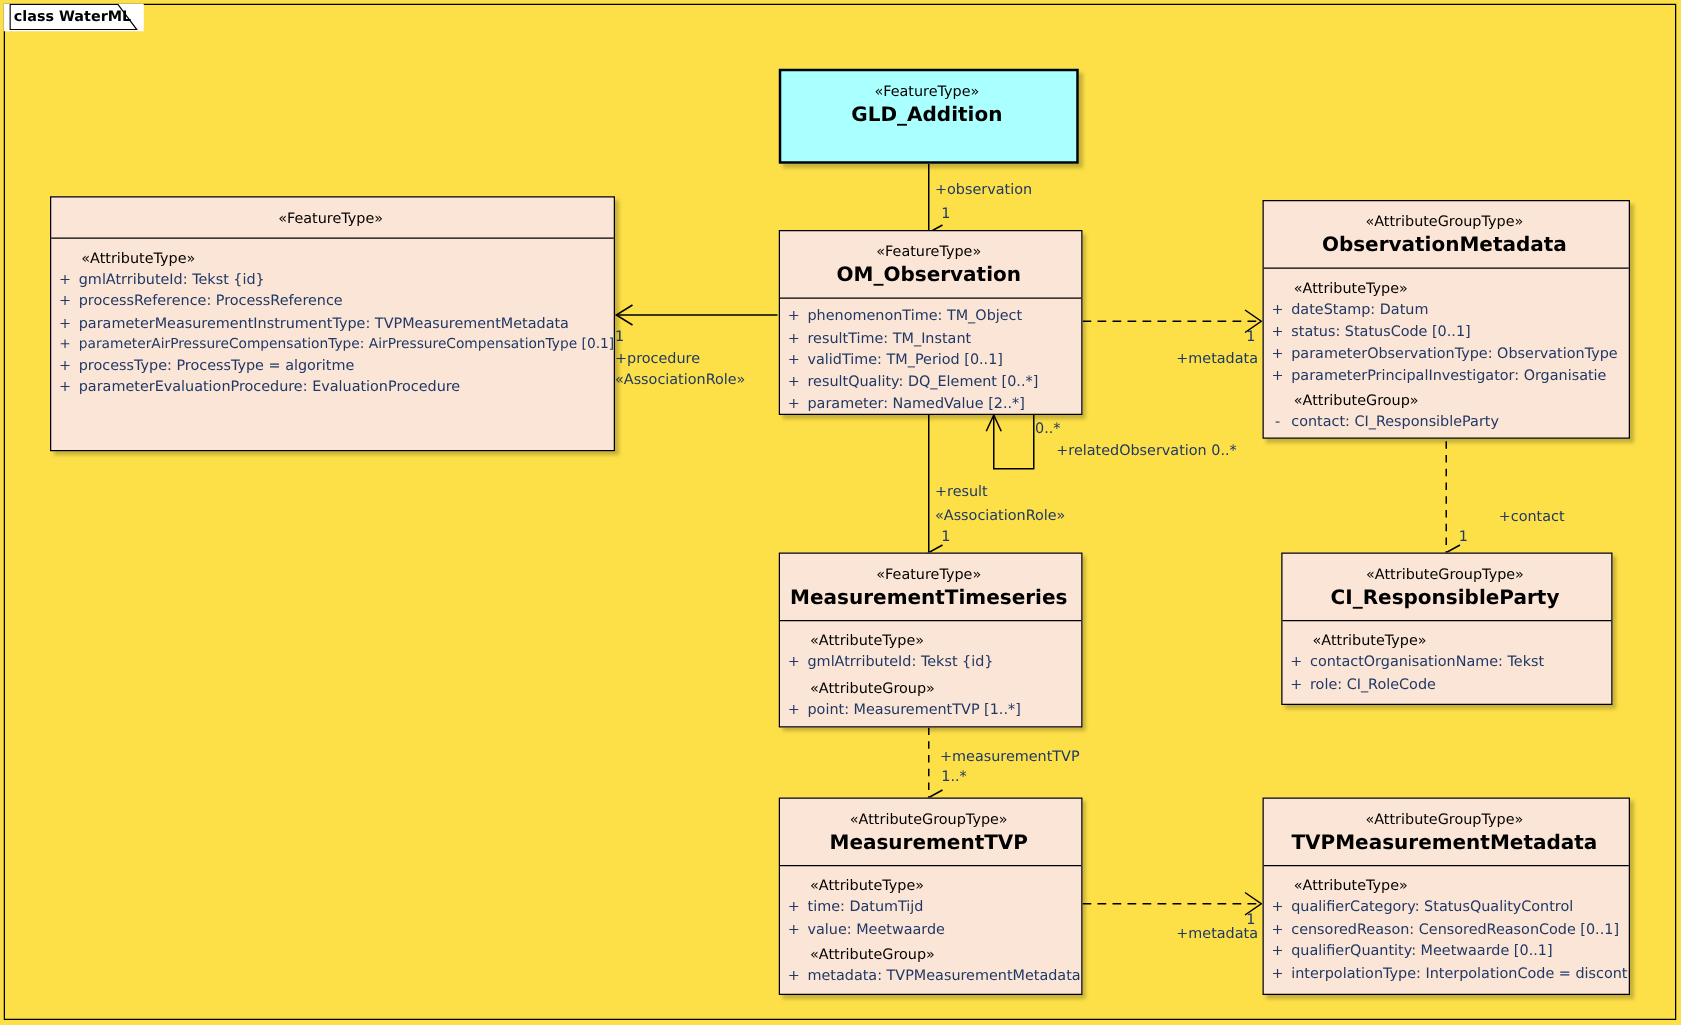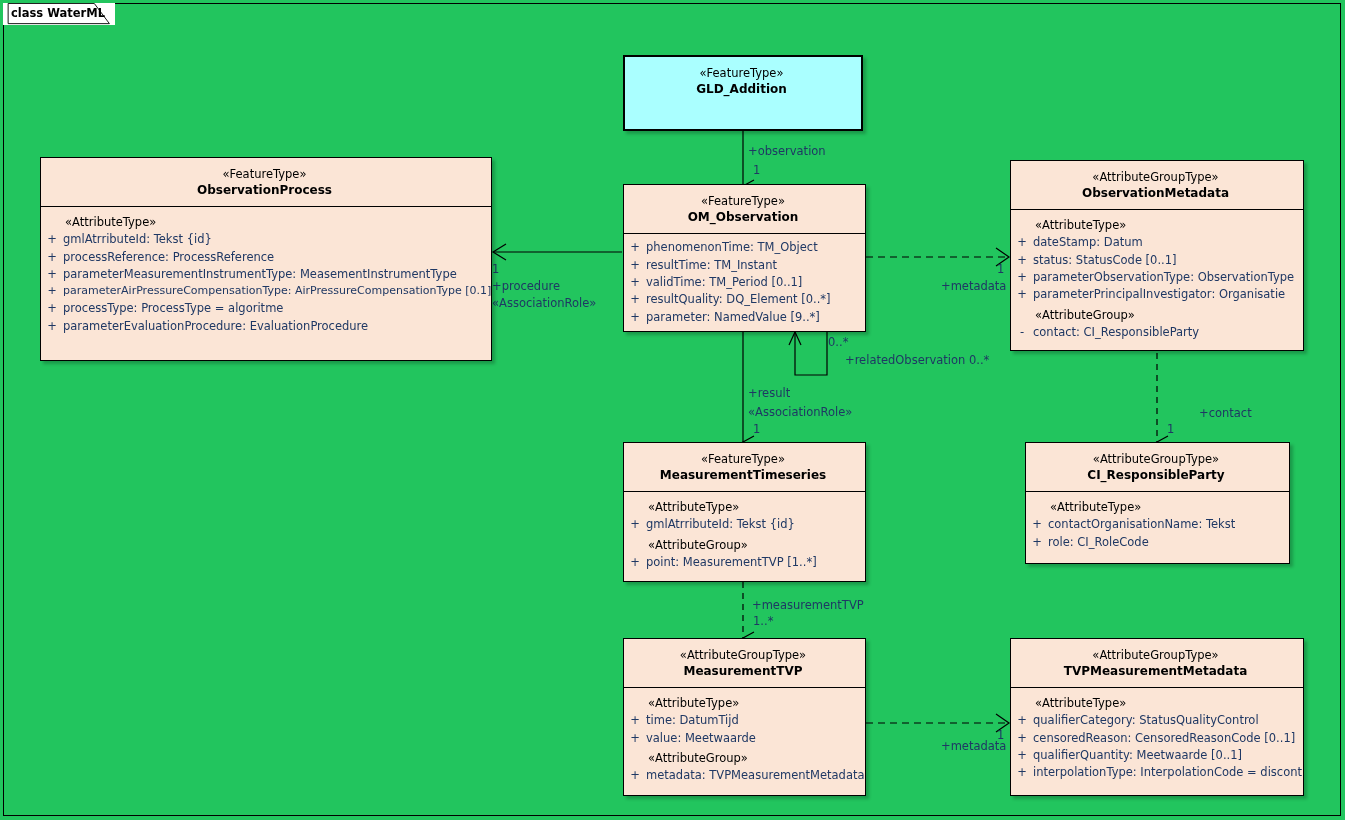--- a/index.html
+++ b/index.html
@@ -7,21 +7,21 @@
     padding: 0;
     background: #ffffff;
   }
   body {
     font-family: "DejaVu Sans", "Liberation Sans", sans-serif;
   }
   #diagram {
     position: relative;
     width: 1345px;
     height: 820px;
-    background: #22c55e;
+    background: #fde047;
     overflow: hidden;
   }
   
   .frame-border {
     position: absolute;
     left: 3px;
     top: 3px;
     width: 1338px;
     height: 813px;
     border: 1px solid #000000;
@@ -63,21 +63,21 @@
   }
   .uml-class.has-body .uml-head {
     border-bottom: 1px solid #000000;
   }
   .stereotype {
     font-size: 11.5px;
     color: #000000;
     display: block;
   }
   .classname {
-    font-size: 12px;
+    font-size: 16px;
     font-weight: bold;
     color: #000000;
     display: block;
     margin-top: 1px;
   }
   .uml-body {
     padding: 7px 0 8px 0;
   }
   .grp-label {
     font-size: 11.5px;
@@ -213,35 +213,34 @@
   <div class="uml-class accent" style="left:623px; top:55px; width:240px; height:76px;">
     <div class="uml-head">
       <span class="stereotype">«FeatureType»</span>
       <span class="classname">GLD_Addition</span>
     </div>
   </div>
 
   <div class="uml-class has-body" style="left:40px; top:157px; width:452px; height:204px;">
     <div class="uml-head">
       <span class="stereotype">«FeatureType»</span>
-      <span class="classname">ObservationProcess</span>
     </div>
     <div class="uml-body">
       <div class="grp-label">«AttributeType»</div>
       <div class="attr-row">
         <span class="attr-vis">+</span>
         <span class="attr-text">gmlAtrributeId: Tekst {id}</span>
       </div>
       <div class="attr-row">
         <span class="attr-vis">+</span>
         <span class="attr-text">processReference: ProcessReference</span>
       </div>
       <div class="attr-row">
         <span class="attr-vis">+</span>
-        <span class="attr-text">parameterMeasurementInstrumentType: MeasementInstrumentType</span>
+        <span class="attr-text">parameterMeasurementInstrumentType: TVPMeasurementMetadata</span>
       </div>
       <div class="attr-row" style="font-size:11px;">
         <span class="attr-vis">+</span>
         <span class="attr-text">parameterAirPressureCompensationType: AirPressureCompensationType [0.1]</span>
       </div>
       <div class="attr-row">
         <span class="attr-vis">+</span>
         <span class="attr-text">processType: ProcessType = algoritme</span>
       </div>
       <div class="attr-row">
@@ -268,21 +267,21 @@
       <div class="attr-row">
         <span class="attr-vis">+</span>
         <span class="attr-text">validTime: TM_Period [0..1]</span>
       </div>
       <div class="attr-row">
         <span class="attr-vis">+</span>
         <span class="attr-text">resultQuality: DQ_Element [0..*]</span>
       </div>
       <div class="attr-row">
         <span class="attr-vis">+</span>
-        <span class="attr-text">parameter: NamedValue [9..*]</span>
+        <span class="attr-text">parameter: NamedValue [2..*]</span>
       </div>
     </div>
   </div>
 
   <div class="uml-class has-body" style="left:1010px; top:160px; width:294px; height:191px;">
     <div class="uml-head">
       <span class="stereotype">«AttributeGroupType»</span>
       <span class="classname">ObservationMetadata</span>
     </div>
     <div class="uml-body">

